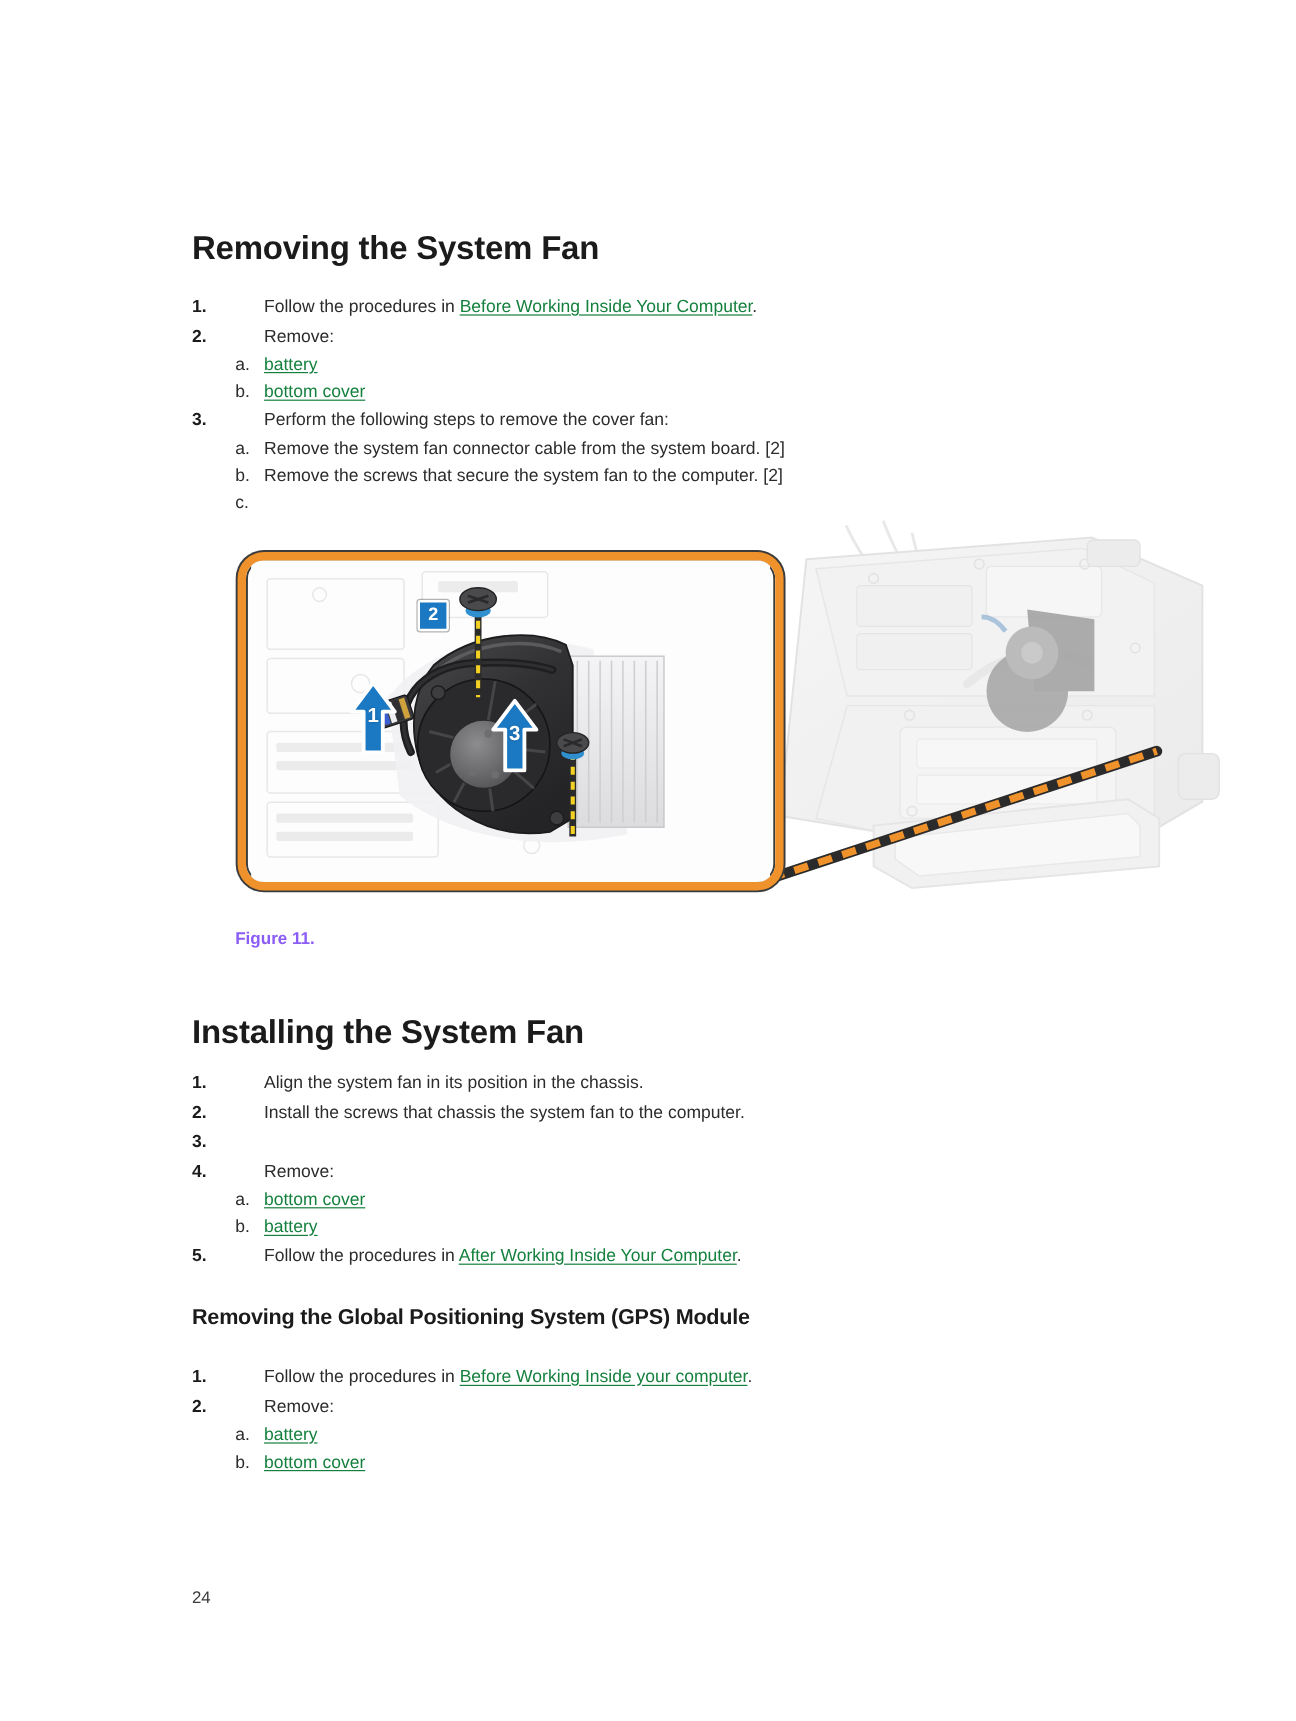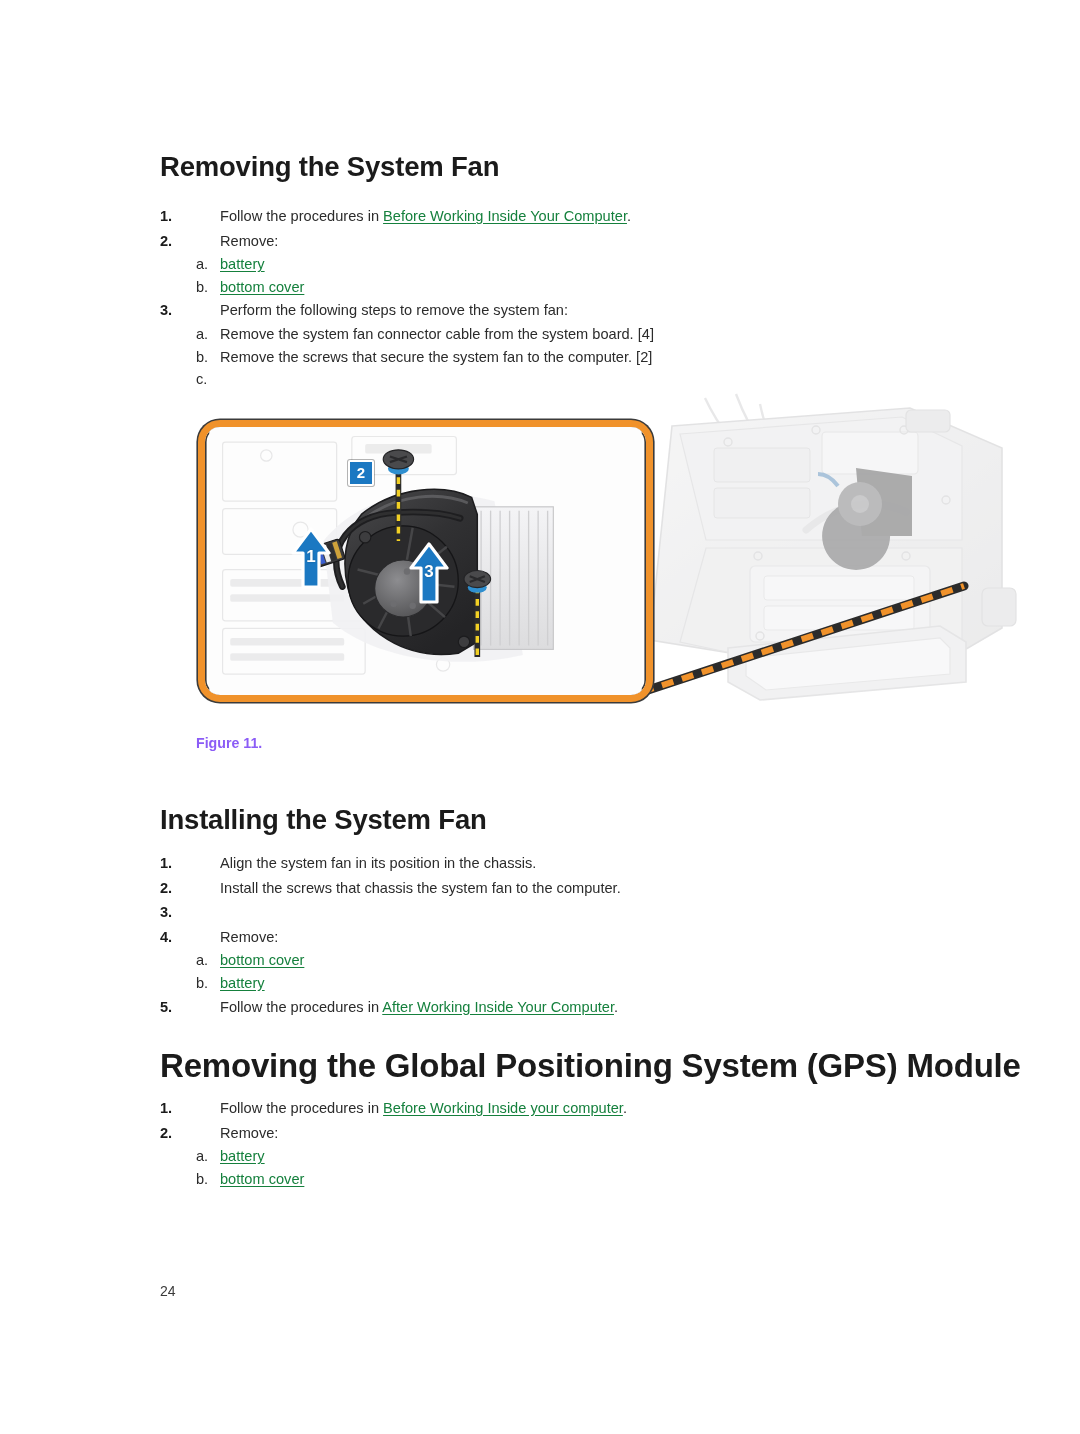--- a/index.html
+++ b/index.html
@@ -15,34 +15,35 @@
     position: relative;
     font-family: "Liberation Sans", sans-serif;
     color: #231f20;
     overflow: hidden;
   }
 
   .page {
     position: absolute;
     inset: 0;
     background: #ffffff;
+    margin-top: 40px;
   }
 
   
   .h1 {
     position: absolute;
     left: 160px;
     font-weight: bold;
     font-size: 27.5px;
     letter-spacing: -0.2px;
     color: #1b1b1b;
     white-space: nowrap;
     line-height: 1.1;
   }
-  .h1.wide { font-size: 33px; }
+  .h1.wide { font-size: 18px; }
 
   
   .proc {
     position: absolute;
     left: 160px;
     width: 800px;
   }
   .step {
     position: relative;
     height: 24.6px;
@@ -212,26 +213,26 @@
       <span class="body"><a class="lnk" href="#">battery</a></span>
     </div>
 
     <div class="substep">
       <span class="marker">b.</span>
       <span class="body"><a class="lnk" href="#">bottom cover</a></span>
     </div>
 
     <div class="step">
       <span class="marker">3.</span>
-      <span class="body">Perform the following steps to remove the system fan:</span>
+      <span class="body">Perform the following steps to remove the cover fan:</span>
     </div>
 
     <div class="substep">
       <span class="marker">a.</span>
-      <span class="body">Remove the system fan connector cable from the system board. [4]</span>
+      <span class="body">Remove the system fan connector cable from the system board. [2]</span>
     </div>
 
     <div class="substep">
       <span class="marker">b.</span>
       <span class="body">Remove the screws that secure the system fan to the computer. [2]</span>
     </div>
 
     <div class="substep">
       <span class="marker">c.</span>
     </div>

